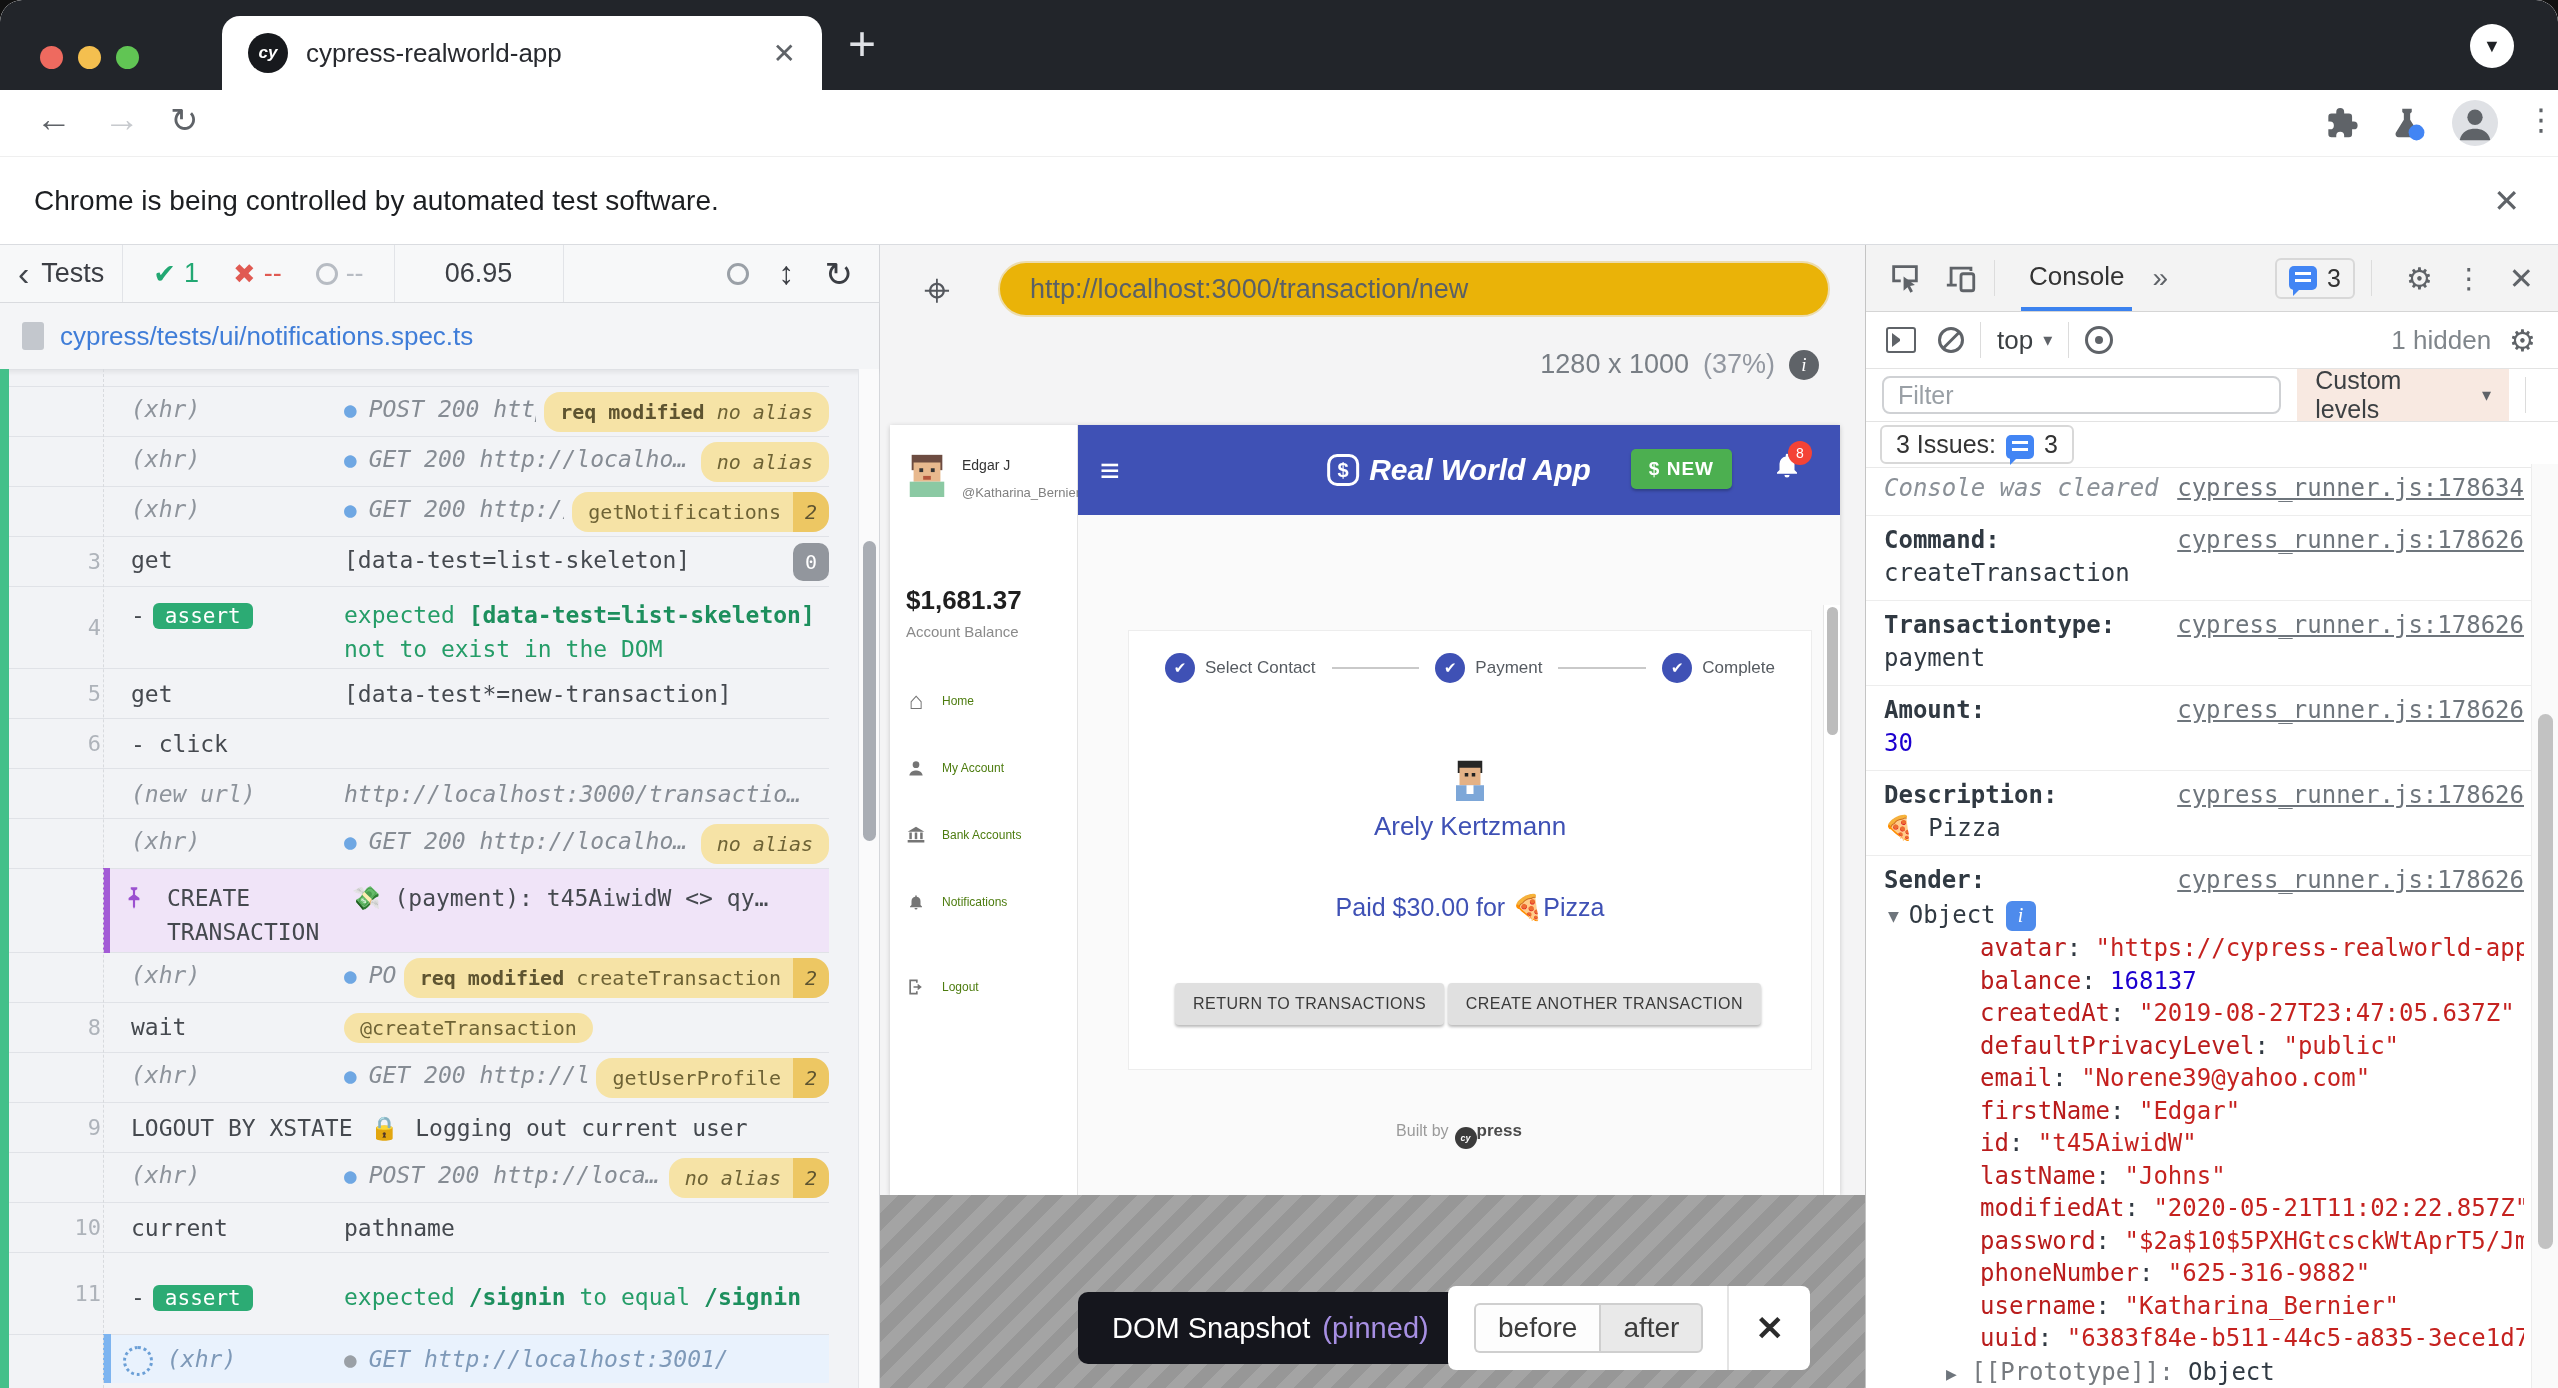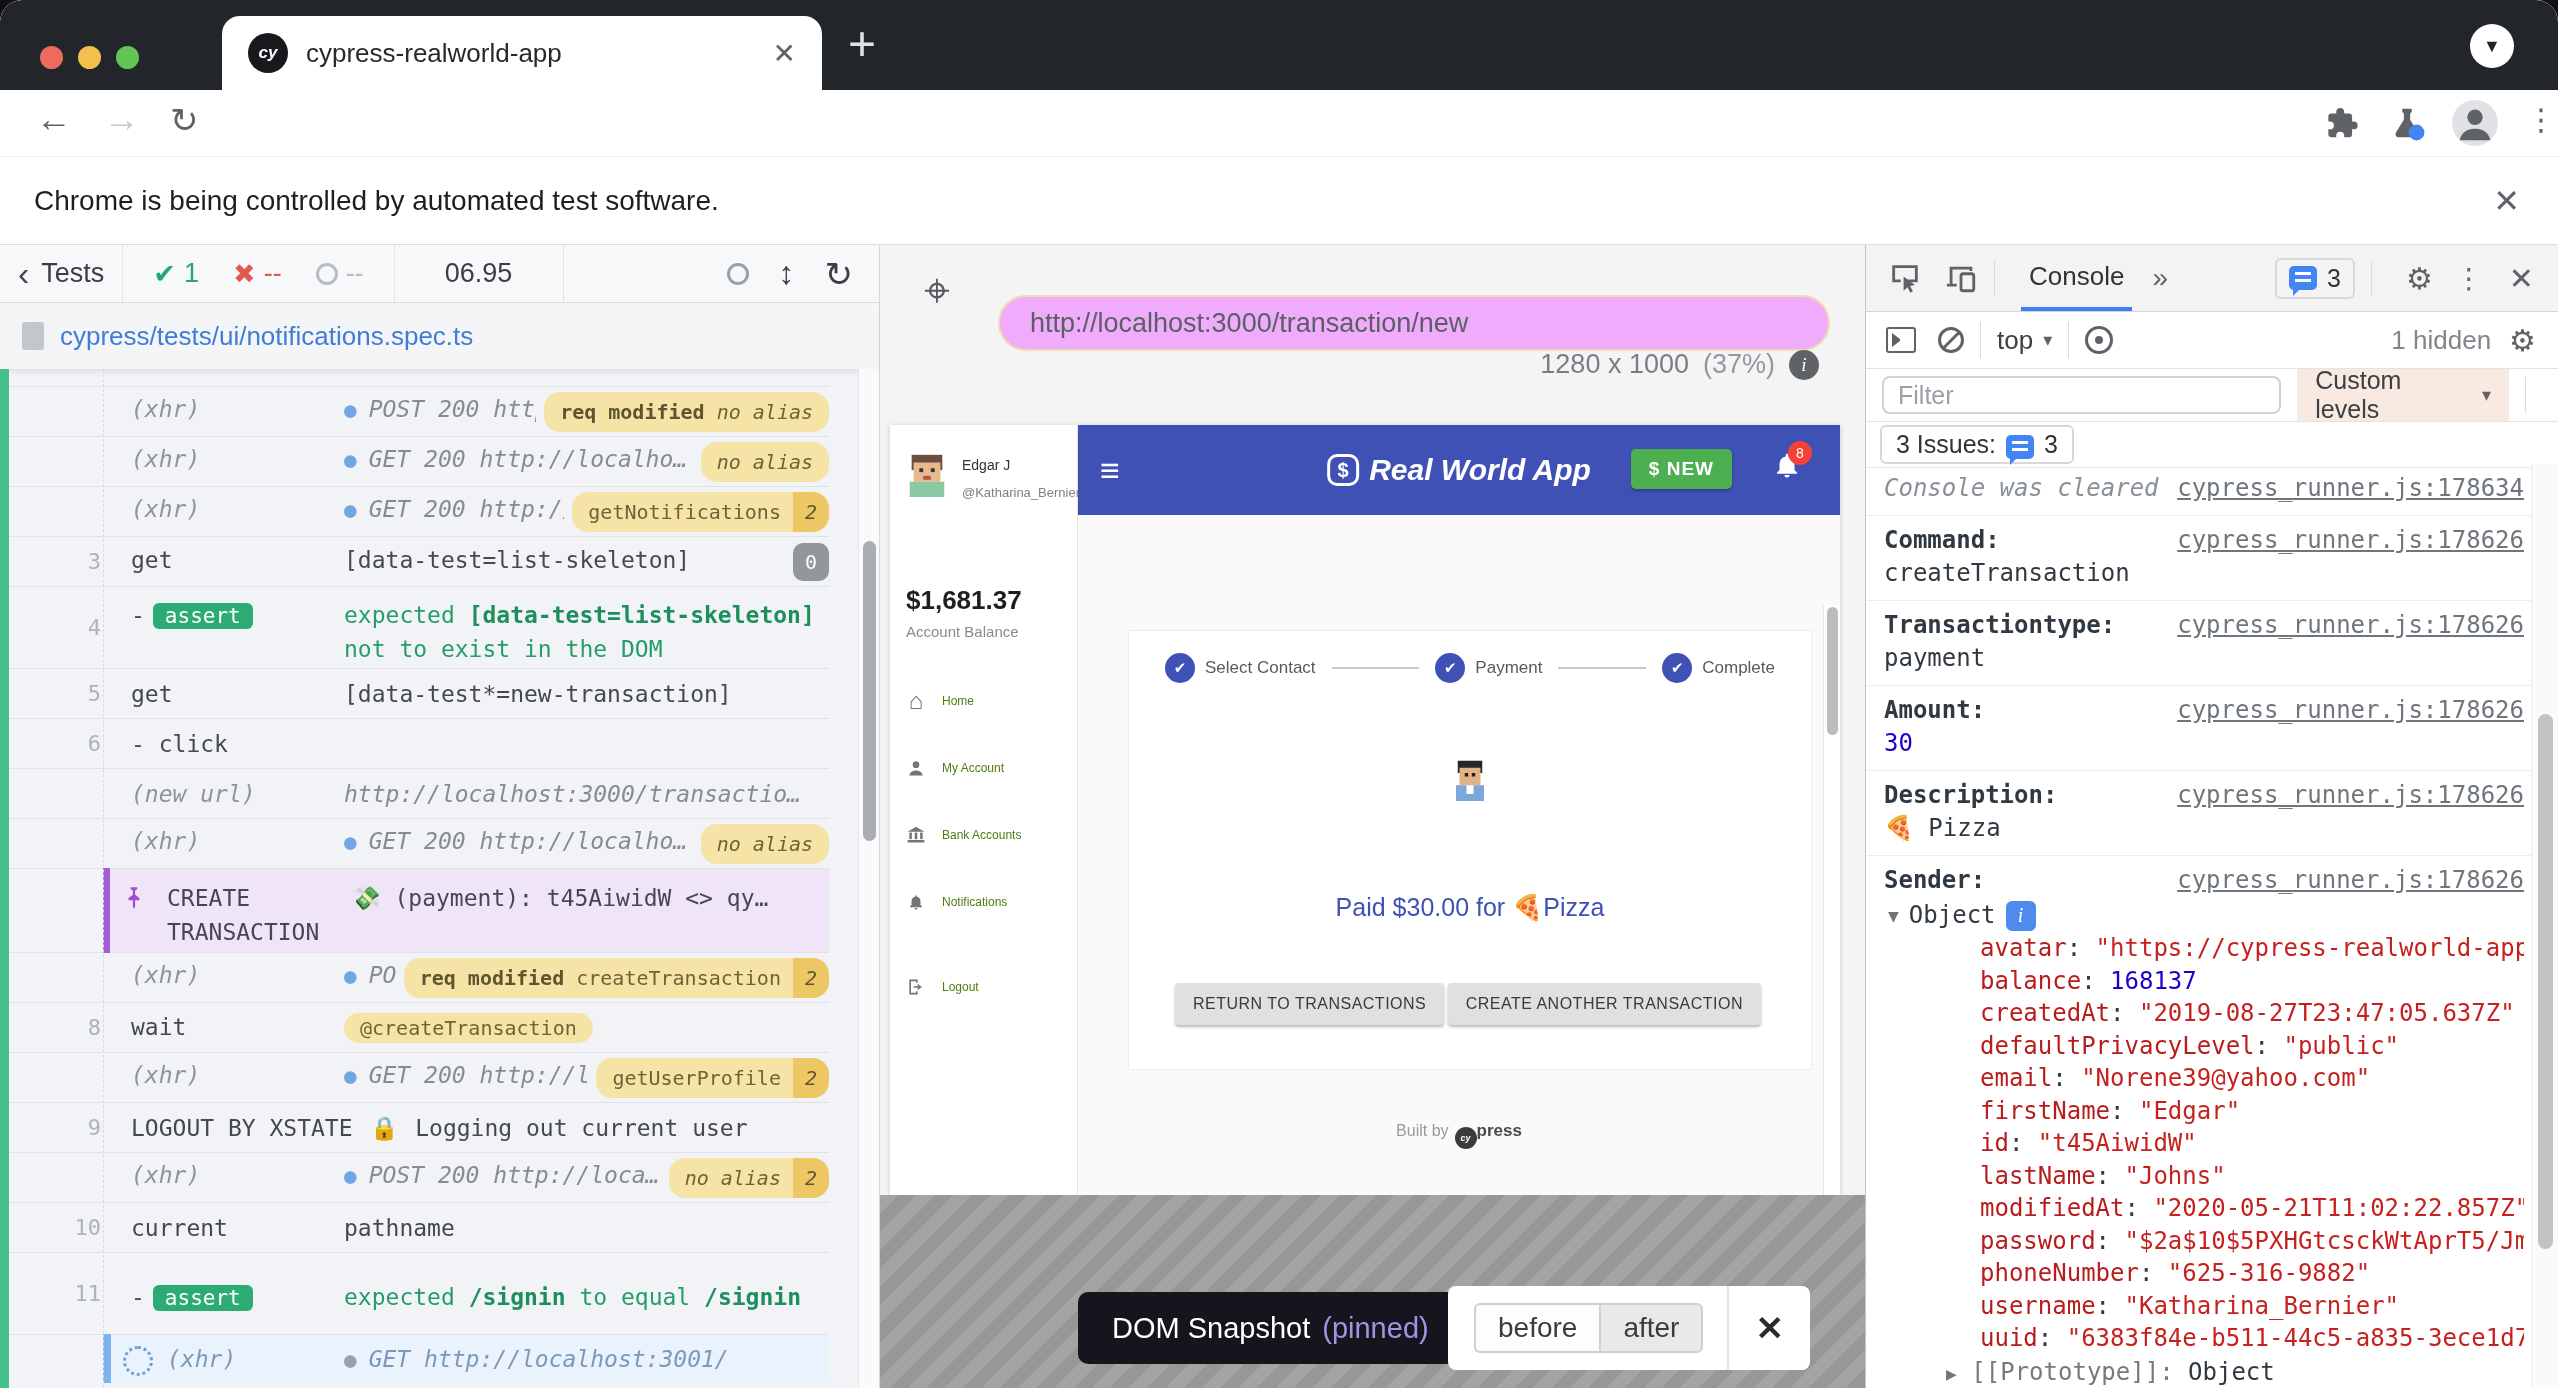--- a/index.html
+++ b/index.html
@@ -82,22 +82,22 @@
   .pin-ic{position:absolute;left:112px;top:16px;}
   .pending{background:linear-gradient(90deg,rgba(0,0,0,0) 0 94px,#e9f2fd 94px);}
   .pendbar{position:absolute;left:94px;top:-1px;bottom:0;width:8px;background:#7db4f0;}
   .spinner{position:absolute;left:114px;top:11px;width:24px;height:24px;border:3px dotted #6b9fd6;border-radius:50%;}
   .pend-text{font-style:italic;color:#7e99b8;}
   .rep-scroll{position:absolute;right:0;top:124px;bottom:0;width:20px;background:#fafafb;border-left:1px solid #e4e6ea;}
   .rep-thumb{position:absolute;right:3px;top:172px;width:13px;height:300px;background:#a9adb4;border-radius:7px;}
   
   .aut{position:absolute;left:880px;top:245px;width:985px;bottom:0;background:#f4f4f5;}
   .crosshair{position:absolute;left:44px;top:18px;font-size:46px;color:#55585e;}
-  .aut-url{position:absolute;left:118px;top:16px;width:832px;height:56px;background:#f0abfc;border:2px solid #ecdcae;border-radius:30px;
-           display:flex;align-items:center;padding:0 30px;box-sizing:border-box;font-size:27px;color:#5a6066;margin-top:34px;}
+  .aut-url{position:absolute;left:118px;top:16px;width:832px;height:56px;background:#eab308;border:2px solid #ecdcae;border-radius:30px;
+           display:flex;align-items:center;padding:0 30px;box-sizing:border-box;font-size:27px;color:#5a6066;}
   .aut-size{position:absolute;top:104px;right:46px;font-size:27px;color:#787e85;display:flex;align-items:center;gap:14px;}
   .aut-size .pct{color:#9297a0;}
   .info-dark{width:30px;height:30px;border-radius:50%;background:#5f6368;color:#fff;font-size:19px;font-family:"Liberation Serif",serif;font-style:italic;
              display:flex;align-items:center;justify-content:center;}
   .app{position:absolute;left:10px;top:180px;width:950px;height:770px;background:#fff;box-shadow:0 1px 5px rgba(0,0,0,.18);}
   .app-sidebar{position:absolute;left:0;top:0;width:188px;height:100%;background:#fff;border-right:1px solid #e4e4e4;box-sizing:border-box;}
   .u-avatar{position:absolute;left:14px;top:26px;}
   .u-name{position:absolute;left:72px;top:32px;font-size:14px;color:#333;}
   .u-handle{position:absolute;left:72px;top:60px;font-size:13px;color:#808080;}
   .u-balance{position:absolute;left:16px;top:160px;font-size:26px;font-weight:bold;color:#1f1f1f;}
@@ -580,20 +580,21 @@
           </div>
           <div class="contact">
             <svg width="42" height="42" viewBox="0 0 24 24" style="margin:0 auto">
                 <rect x="5" y="1" width="14" height="7" fill="#262626"></rect>
                 <rect x="6" y="5" width="12" height="10" fill="#e3b186"></rect>
                 <rect x="9" y="8" width="2" height="2" fill="#222"></rect>
                 <rect x="13" y="8" width="2" height="2" fill="#222"></rect>
                 <rect x="4" y="15" width="16" height="9" fill="#7da7d8"></rect>
                 <rect x="10" y="15" width="4" height="5" fill="#fff"></rect>
               </svg>
+            <div class="contact-name">Arely Kertzmann</div>
           </div>
           <div class="paid">Paid $30.00 for 🍕Pizza</div>
           <span class="act-btn act-left">RETURN TO TRANSACTIONS</span>
           <span class="act-btn act-right">CREATE ANOTHER TRANSACTION</span>
         </div>
         <div class="app-footer">
           <span>Built by</span><span class="bb-badge">cy</span><span class="bb-brand">press</span>
         </div>
       </div>
       <div class="aut-scrollstrip">

